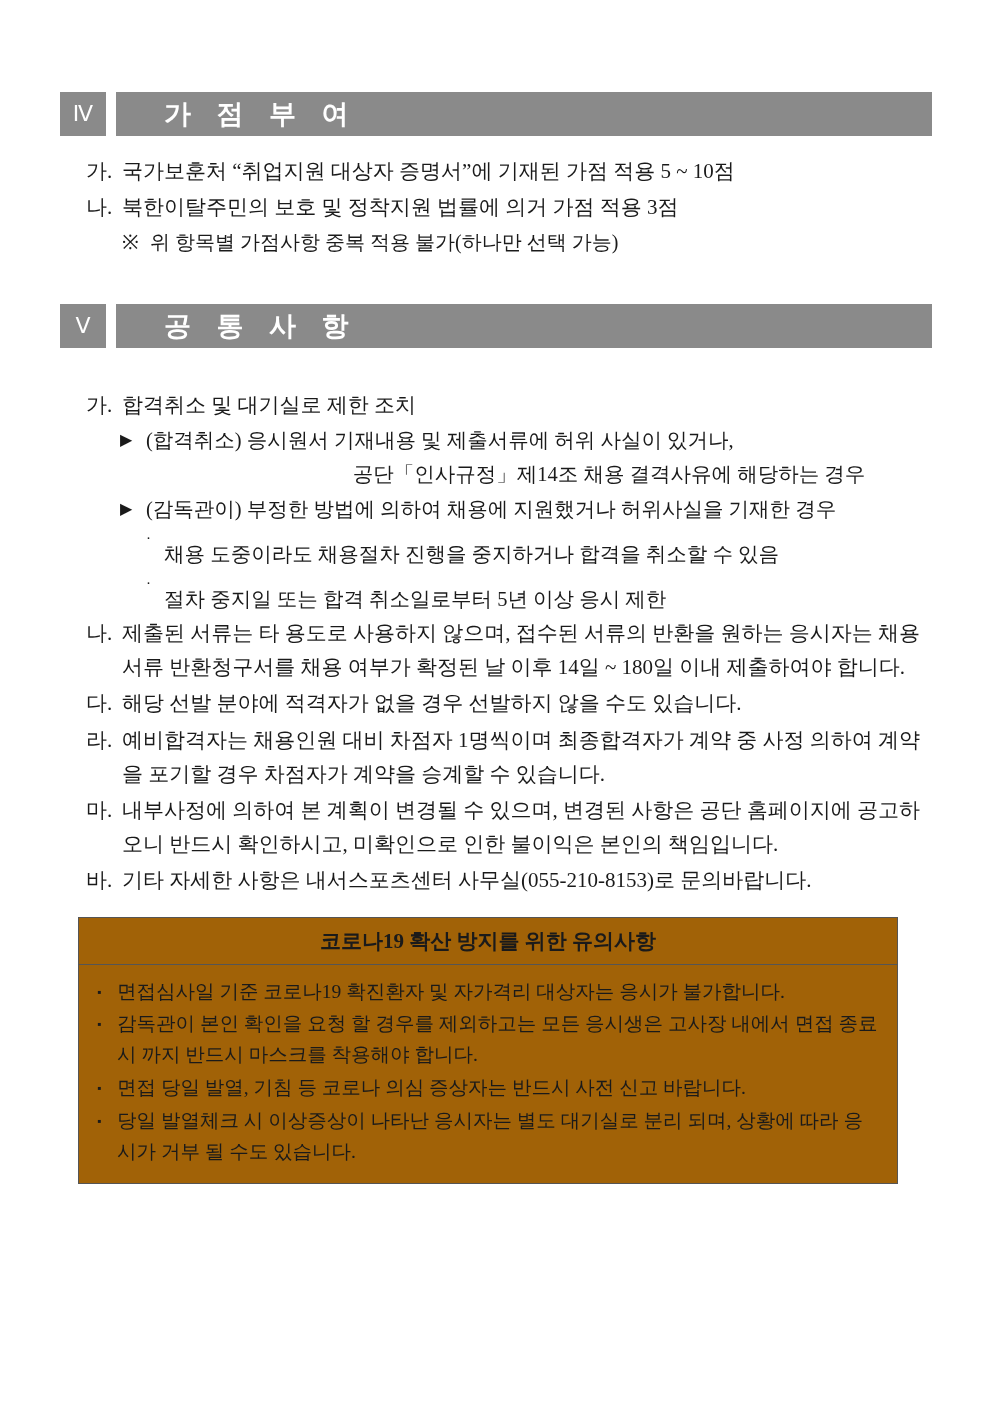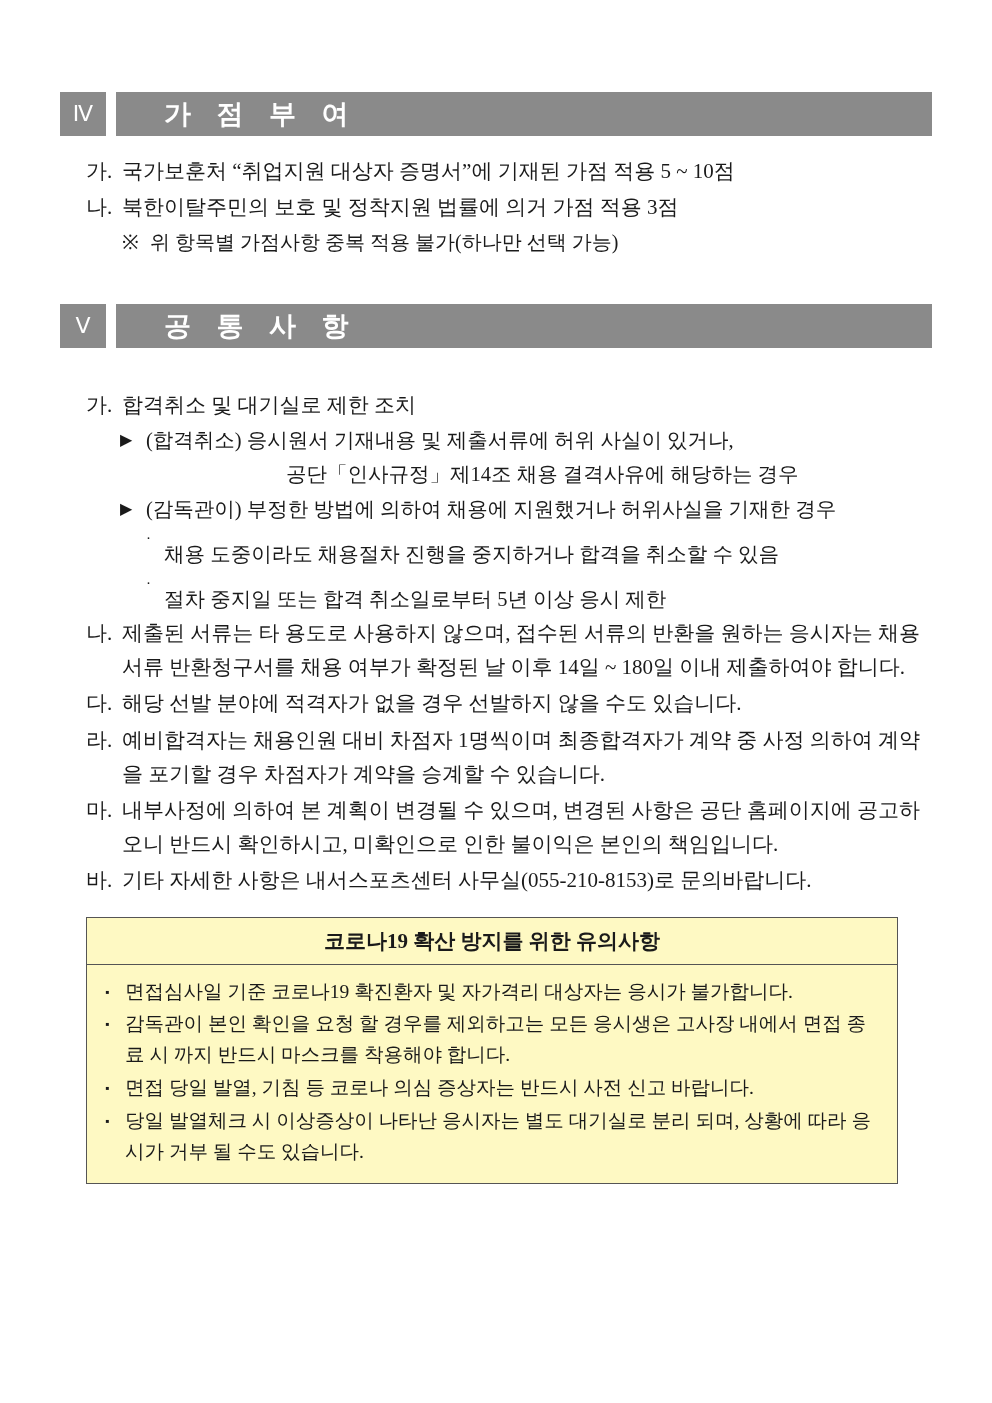--- a/index.html
+++ b/index.html
@@ -95,43 +95,44 @@
   .lvl2 .marker {
     width: 26px;
     flex: 0 0 26px;
     font-size: 16px;
     padding-top: 3px;
   }
   .lvl2 .content { flex: 1; }
   .lvl2 .content .indented {
     display: block;
     padding-left: 140px;
+    text-align: center;
   }
   .lvl3 {
     display: flex;
     font-size: 20.5px;
     line-height: 1.62;
     padding-left: 86px;
     margin: 0;
   }
   .lvl3 .marker {
     width: 18px;
     flex: 0 0 18px;
     font-size: 15px;
   }
   .lvl3 .content { flex: 1; margin-top: 12px; }
 
   .spacer-lg { height: 40px; }
   .spacer-md { height: 22px; }
 
   
   .notice-box {
-    margin: 20px 34px 0 26px;
+    margin: 20px 34px 0 18px;
     border: 1.5px solid #555;
-    background: #fef9c3;
+    background: #a16207;
   }
   .notice-title {
     text-align: center;
     font-size: 21px;
     font-weight: bold;
     padding: 9px 0 9px 0;
     border-bottom: 1.5px solid #555;
     font-family: "Liberation Serif", serif;
   }
   .notice-body {

